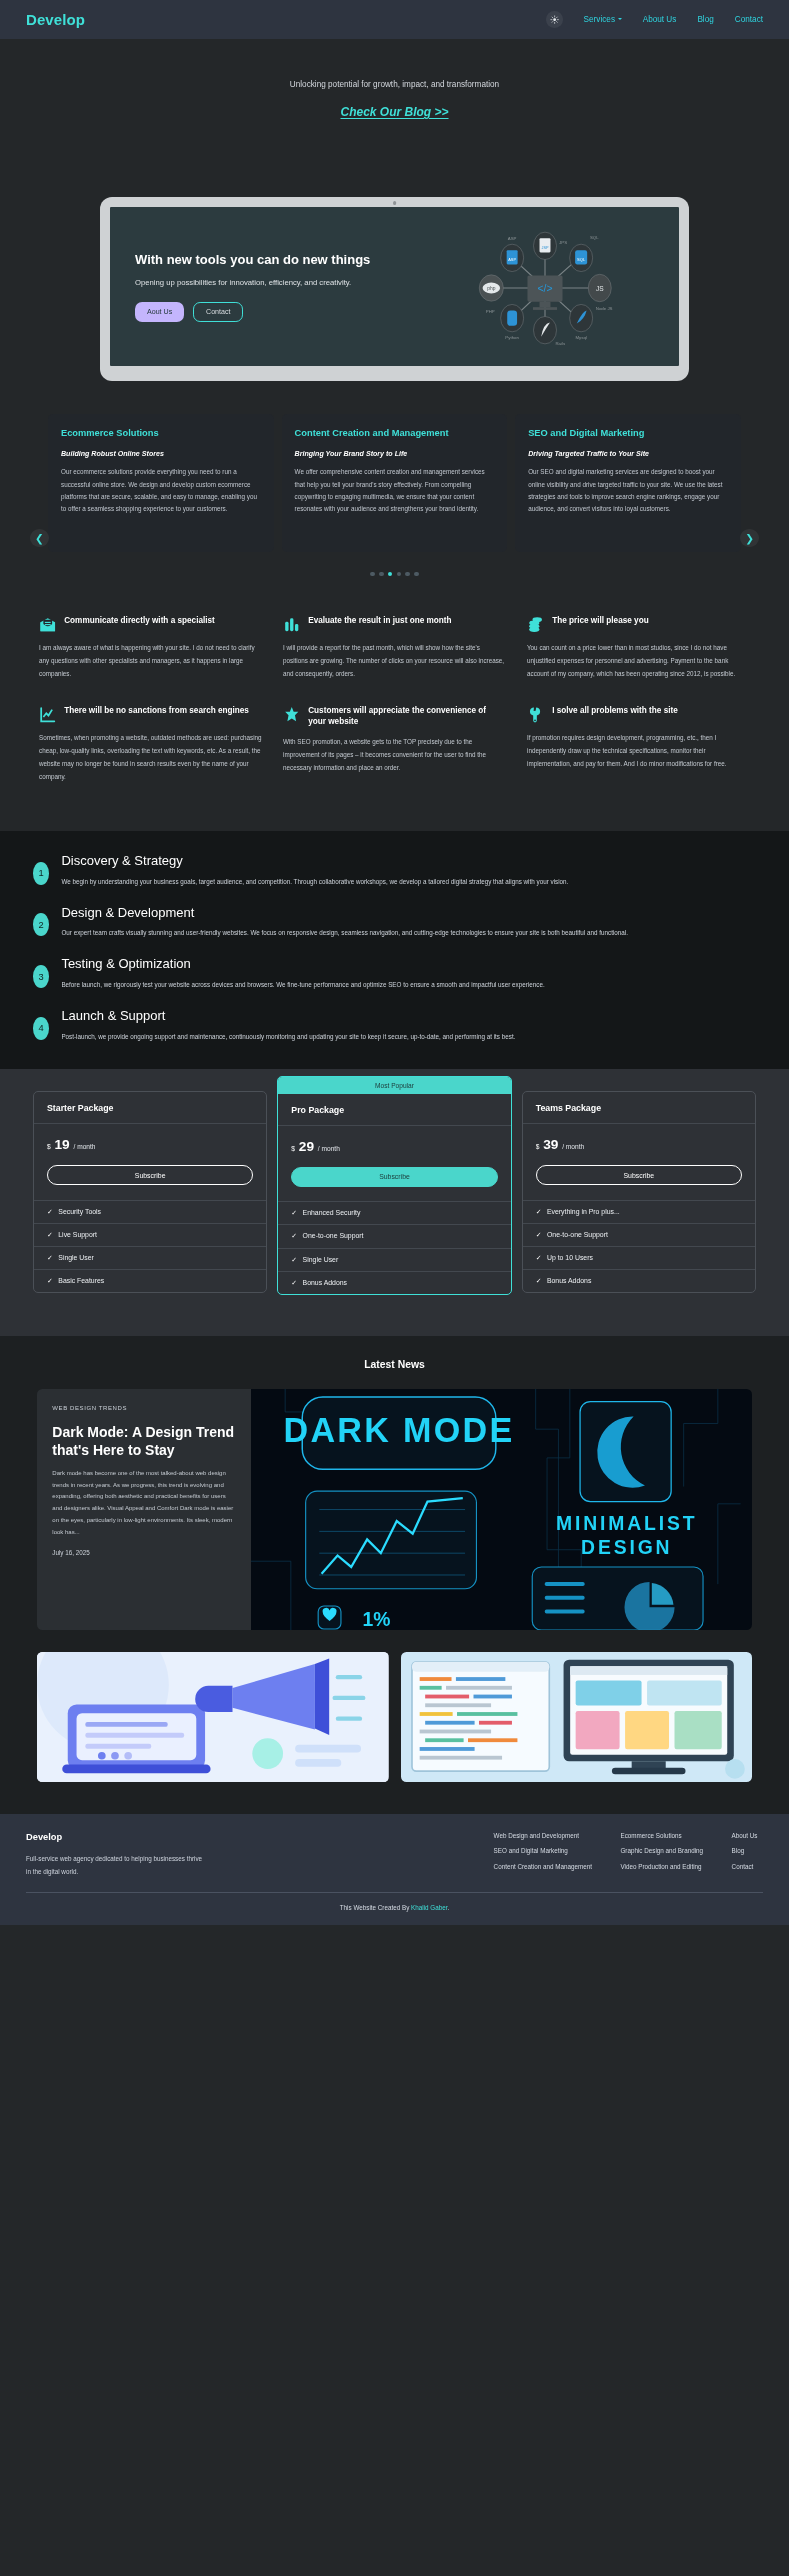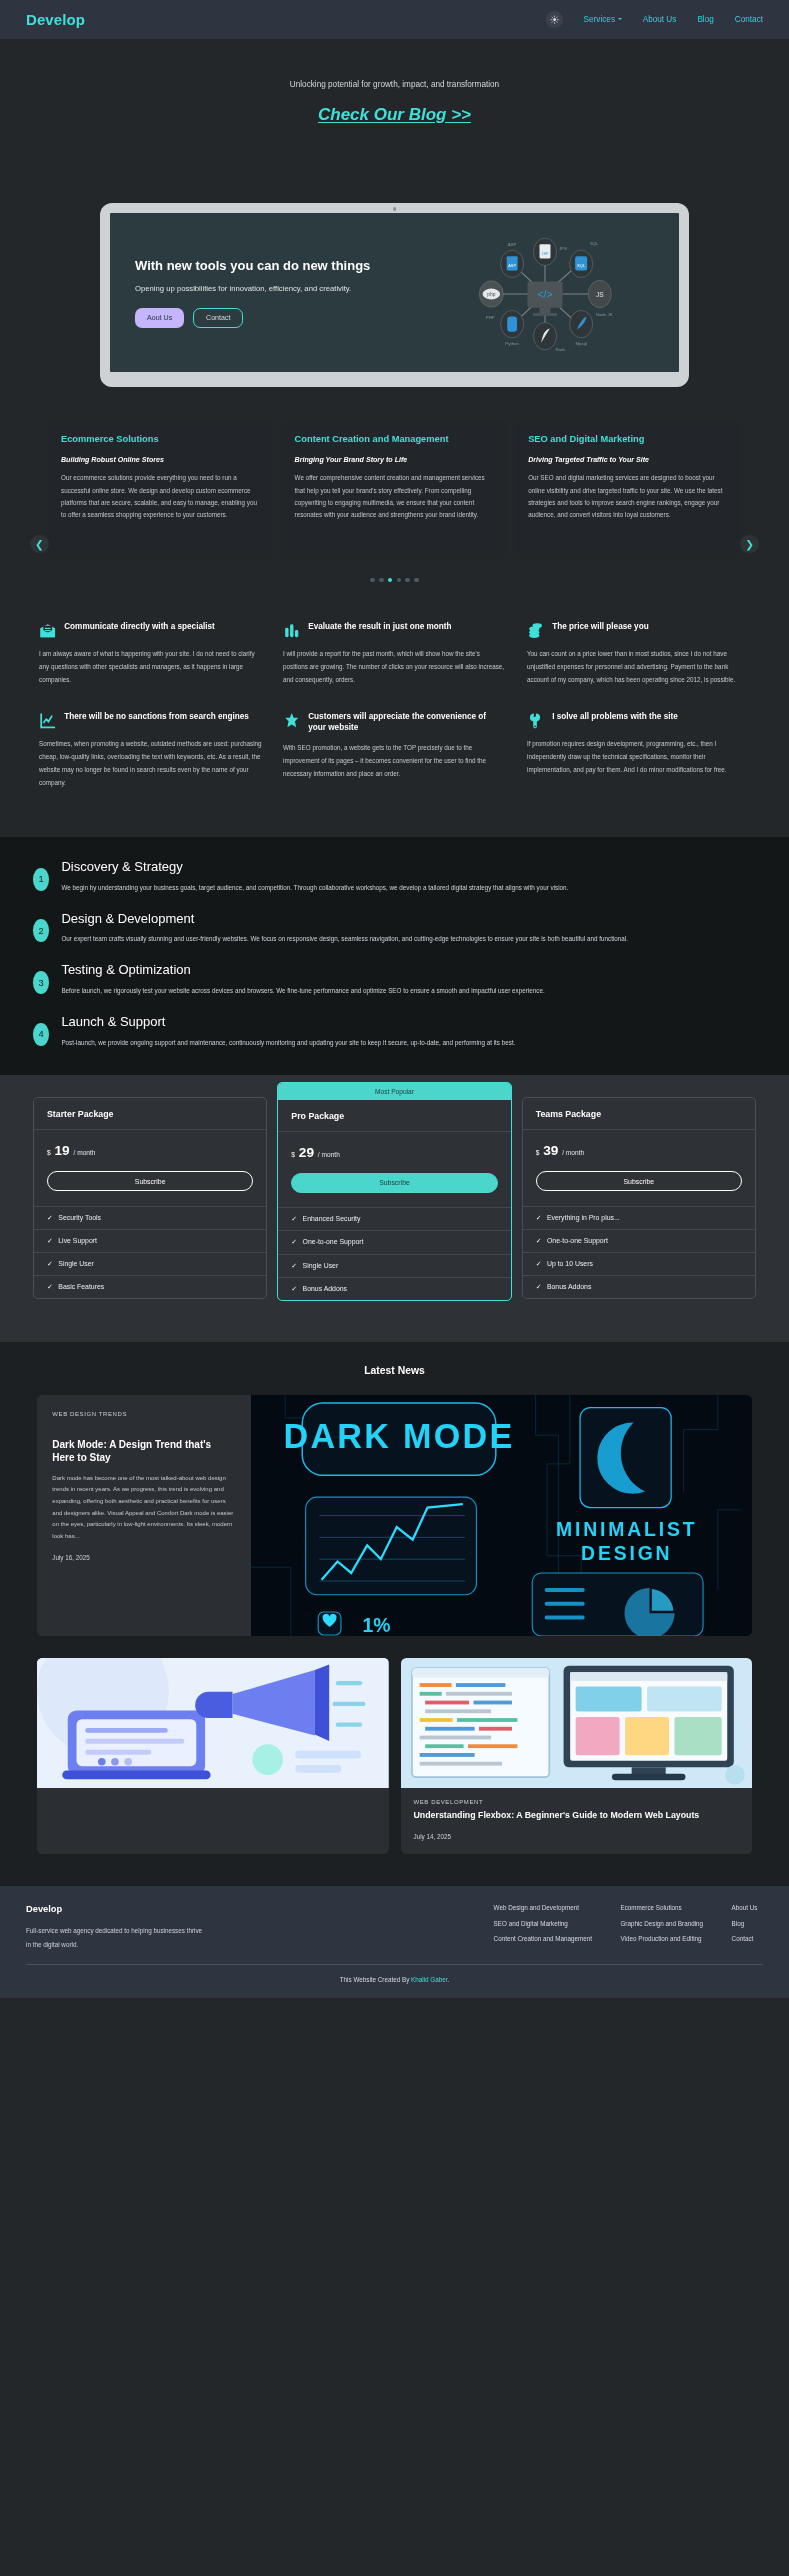--- a/index.html
+++ b/index.html
@@ -26,21 +26,21 @@
   }
   .nav a { color:#2fd4df; font-size:8.2px; text-decoration:none; white-space:nowrap; }
   .nav .with-caret { display:flex; align-items:center; gap:2.7px; }
   .caret { width:0;height:0;border-left:2.7px solid transparent;border-right:2.7px solid transparent;border-top:2.7px solid #2fd4df; }
 
   
   .hero { padding:28.5px 0 12px; text-align:center; background:#242729; }
   .hero h1 { font-size:16.4px; font-weight:bold; color:#ffffff; }
   .hero p { font-size:8.2px; color:#d4d8de; margin-top:12px; }
   .hero .bloglink {
-    display:inline-block; margin-top:16.4px; font-size:17px; font-style:italic; font-weight:bold;
+    display:inline-block; margin-top:16.4px; font-size:12px; font-style:italic; font-weight:bold;
     color:#3fe0d8; text-decoration:underline; text-underline-offset:2.2px;
   }
 
   
   .monitor-wrap { padding:18.6px 0 22px; display:flex; justify-content:center; }
   .monitor {
     width:589px; background:#cfd2d4; border-radius:12px; padding:10px 10px 14.3px;
     position:relative;
     margin-top:48px;
   }
@@ -126,21 +126,21 @@
   .ck { color:#fff; }
 
   
   .news { background:#1d2022; padding:23px 0 32px; }
   .news h2 { text-align:center; font-size:10.4px; font-weight:bold; color:#fff; margin-bottom:18.6px; }
   .news-top { display:flex; gap:0; padding:0 37px; }
   .n-text {
     width:214px; background:#2b2f33; border-radius:5.5px 0 0 5.5px; padding:16.4px 15.3px 14.3px;
   }
   .kicker { font-size:6px; color:#c9cfd6; letter-spacing:0.6px; }
-  .n-text h3 { font-size:10px; font-weight:bold; color:#fff; line-height:1.3; margin-top:21px; }
+  .n-text h3 { font-size:14px; font-weight:bold; color:#fff; line-height:1.3; margin-top:12px; }
   .n-text p { font-size:6px; color:#c4cad1; line-height:1.95; margin-top:8.8px; }
   .n-date { font-size:6.3px; color:#cdd3da; margin-top:11px; }
   .n-img { flex:1; border-radius:0 5.5px 5.5px 0; overflow:hidden;font-weight:bold; }
   .news-bottom { display:flex; gap:12px; padding:22px 37px 0; }
   .n-card { flex:1; background:#2b2f33; border-radius:5.5px; overflow:hidden; }
   .n-card .thumb { height:130px; }
   .n-card .body { padding:11px 13px 14.3px; }
   .n-card h3 { font-size:8.8px; font-weight:bold; color:#fff; line-height:1.3; margin-top:5.5px; }
 
   
@@ -609,25 +609,20 @@
             <rect x="318" y="52" width="120" height="46" rx="4" fill="#7fd0e8"></rect>
             <rect x="448" y="52" width="136" height="46" rx="4" fill="#bfe4f2"></rect>
             <rect x="318" y="108" width="80" height="70" rx="4" fill="#f2a8c0"></rect>
             <rect x="408" y="108" width="80" height="70" rx="4" fill="#ffd782"></rect>
             <rect x="498" y="108" width="86" height="70" rx="4" fill="#a9dfc4"></rect>
             <rect x="420" y="200" width="62" height="14" fill="#2f4354"></rect>
             <rect x="384" y="212" width="134" height="12" rx="6" fill="#26394a"></rect>
             <circle cx="608" cy="214" r="18" fill="#b7dff0"></circle>
           </svg>
         </div>
-        <div class="body">
-          <div class="kicker">WEB DEVELOPMENT</div>
-          <h3>Understanding Flexbox: A Beginner's Guide to Modern Web Layouts</h3>
-          <div class="n-date">July 14, 2025</div>
-        </div>
       </div>
     </div>
   </div>
 
   <div class="footer">
     <div class="frow2">
       <div class="fbrand">
         <div class="logo2">Develop</div>
         <p>Full-service web agency dedicated to helping businesses thrive in the digital world.</p>
       </div>

